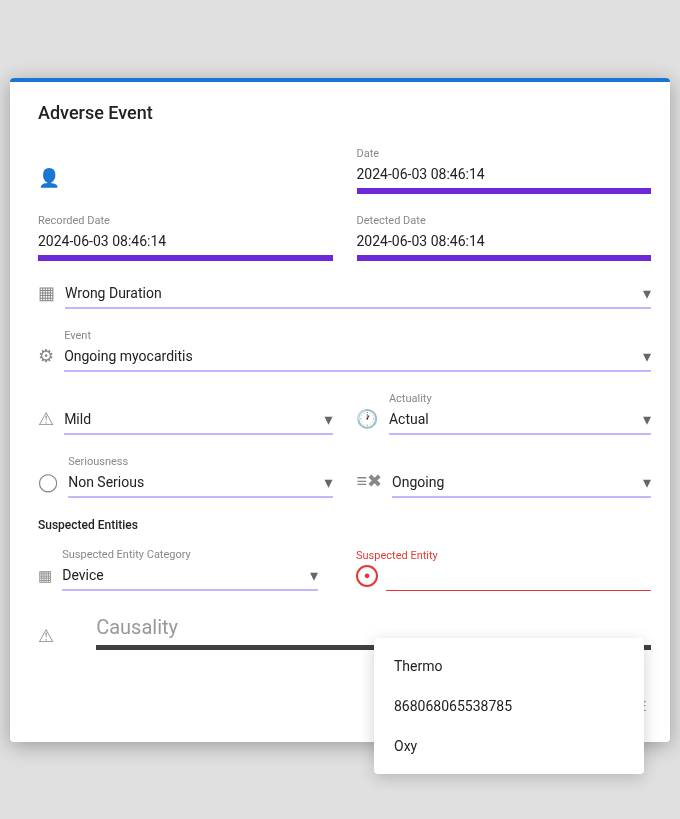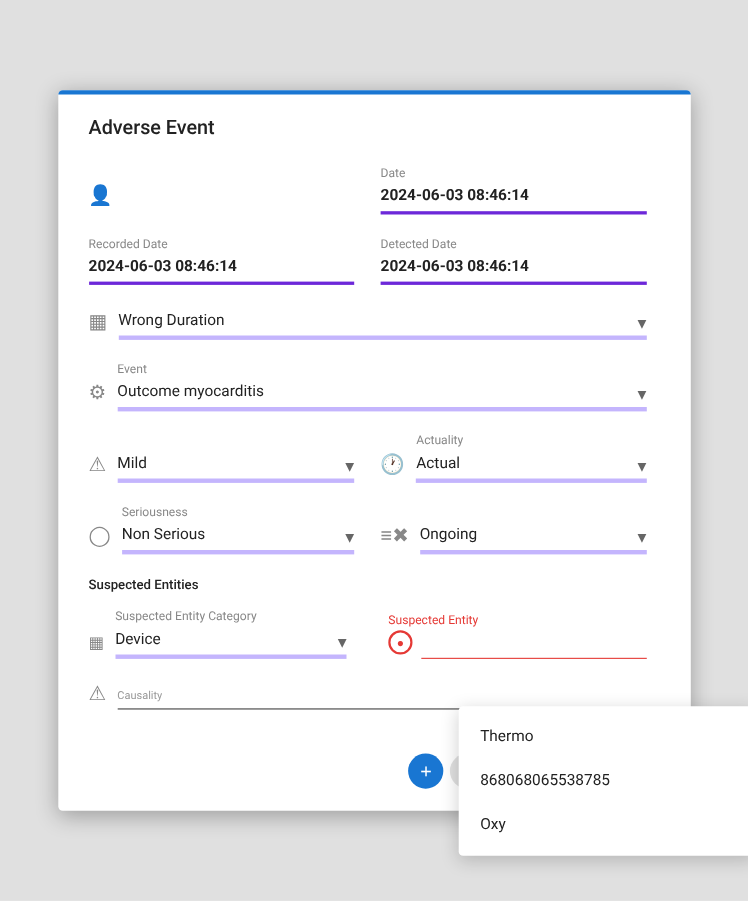--- a/index.html
+++ b/index.html
@@ -6,24 +6,24 @@
     body {
       font-family: 'Roboto', Arial, sans-serif;
       background: #e0e0e0;
       display: flex;
       justify-content: center;
       align-items: center;
       min-height: 100vh;
     }
     .dialog {
       background: #ffffff;
-      width: 575px;
+      width: 660px;
       border-radius: 4px;
       box-shadow: 0 4px 20px rgba(0,0,0,0.3);
-      padding: 24px 40px 20px 28px;
+      padding: 24px 19px 20px 28px;
       position: relative;
     }
     .dialog-title {
       font-size: 18px;
       font-weight: 500;
       color: #222;
       margin-bottom: 24px;
     }
     .form-row {
       display: flex;
@@ -43,22 +43,21 @@
     .form-field .field-value {
       font-size: 14px;
       color: #222;
       padding: 4px 0 6px 0;
       border-bottom: 1px dashed #aaa;
       display: flex;
       align-items: center;
       gap: 8px;
     }
     .form-field .field-value.solid-border {
-      border-bottom: 3px solid #6d28d9;
-      font-weight: bold;
+      border-bottom: 6px solid #6d28d9;
     }
     .field-with-icon {
       display: flex;
       align-items: flex-end;
       gap: 10px;
     }
     .field-icon {
       color: #888;
       font-size: 18px;
       padding-bottom: 6px;
@@ -66,21 +65,21 @@
     .field-inner {
       flex: 1;
     }
     .select-field {
       position: relative;
     }
     .select-value {
       font-size: 14px;
       color: #222;
       padding: 4px 24px 6px 0;
-      border-bottom: 4px solid #c4b5fd;
+      border-bottom: 2px solid #c4b5fd;
       display: flex;
       align-items: flex-start;
       justify-content: space-between;
     }
     .select-value .arrow {
       color: #666;
       font-size: 16px;
       position: absolute;
       right: 0;
       bottom: 6px;
@@ -100,24 +99,25 @@
       gap: 10px;
       margin-top: 8px;
     }
     .causality-icon {
       color: #888;
       font-size: 18px;
       padding-bottom: 4px;
     }
     .causality-field {
       flex: 1;
-      font-size: 10px;
+      font-size: 20px;
       color: #999;
-      border-bottom: 1px solid #404040;
+      border-bottom: 5px solid #404040;
       padding: 4px 0 6px 0;
+      margin-left: 32px;
     }
     .dropdown-popup {
       position: absolute;
       background: white;
       box-shadow: 0 4px 16px rgba(0,0,0,0.18);
       border-radius: 4px;
       z-index: 100;
       width: 270px;
       top: 560px;
       left: 364px;
@@ -253,21 +253,21 @@
       </div>
     </div>
   </div>
 
   <div class="form-row">
     <div class="form-field field-with-icon select-field" style="position:relative;">
       <span class="field-icon">⚙</span>
       <div class="field-inner">
         <label>Event</label>
         <div class="select-value">
-          <span>Outcome myocarditis</span>
+          <span>Ongoing myocarditis</span>
           <span class="arrow">▾</span>
         </div>
       </div>
     </div>
   </div>
 
   <div class="form-row">
     <div class="form-field field-with-icon select-field" style="position:relative;">
       <span class="field-icon">⚠</span>
       <div class="field-inner">

